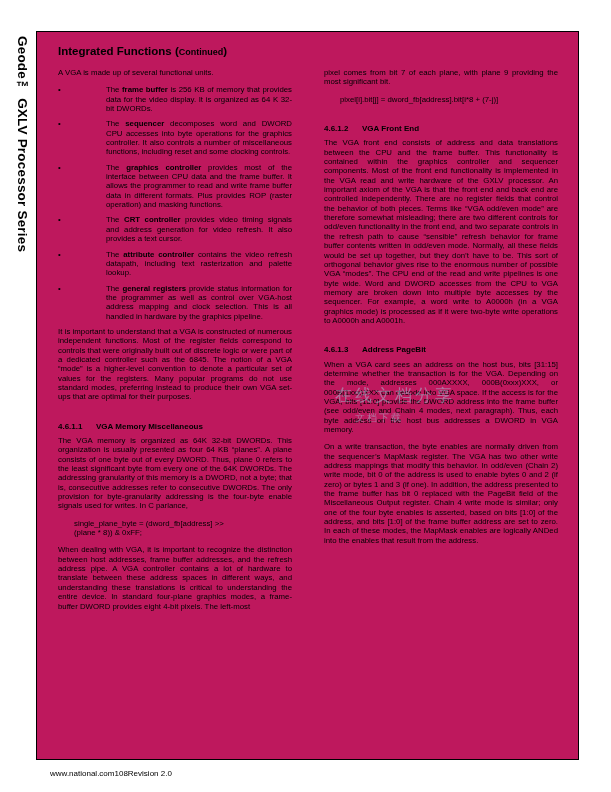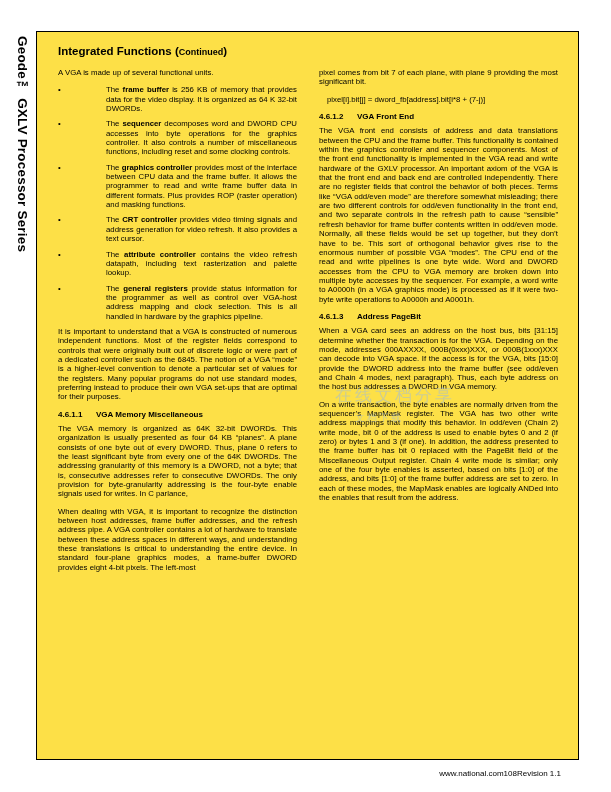--- a/index.html
+++ b/index.html
@@ -4,42 +4,42 @@
 <style>
   html,body{margin:0;padding:0;}
   body{
     width:611px;height:792px;position:relative;background:#ffffff;
     font-family:"Liberation Sans", sans-serif;color:#000;
     -webkit-font-smoothing:antialiased;
   }
   .page{position:absolute;inset:0;overflow:hidden;}
   .frame{
     position:absolute;left:36px;top:31px;width:543px;height:729px;
-    border:1.5px solid #000;background:#fde047;box-sizing:border-box;
+    border:1.5px solid #000;background:#be185d;box-sizing:border-box;
   }
   .frame-inner{padding:13px 20px 0 21px;}
   .side-title{
     position:absolute;left:15px;top:36px;
     writing-mode:vertical-rl;text-orientation:mixed;
     font-weight:bold;font-size:13.5px;letter-spacing:0.2px;white-space:nowrap;
   }
   .doc-title{font-size:11.5px;font-weight:bold;margin:0 0 11px 0;}
   .doc-title .cont{font-size:9px;}
-  .columns{display:flex;gap:22px;}
+  .columns{display:flex;gap:32px;}
   .col{width:241px;font-size:7.8px;line-height:9.35px;text-align:justify;}
   .col p{margin:0 0 8px 0;}
   .bullet{display:flex;margin:0 0 6px 0;}
   .dot{width:11px;flex:0 0 11px;}
   .bullet-text{flex:1;text-align:justify;margin-left:37px;}
-  .sec-heading{font-weight:bold;font-size:8px;margin:8px 0 5px 0;}
+  .sec-heading{font-weight:bold;font-size:8px;margin:20px 0 5px 0;}
   .sec-num{display:inline-block;width:38px;}
-  .code{margin:8px 8px;white-space:pre;}
+  .code{margin:8px 16px;white-space:pre;}
   .footer{
     position:absolute;left:50px;right:50px;top:769px;
-    display:flex;justify-content:flex-end;font-size:8px;
+    display:flex;justify-content:flex-start;font-size:8px;
   }
   .watermark{
     position:absolute;left:335px;top:384px;color:#a4bdd2;opacity:0.55;
     pointer-events:none;font-family:"Liberation Sans", sans-serif;
   }
   .wm1{font-size:17px;letter-spacing:3px;}
   .wm2{font-size:10px;letter-spacing:2px;margin:4px 0 0 20px;}
 </style>
 </head>
 <body>
@@ -74,20 +74,21 @@
               <span class="dot">•</span>
               <span class="bullet-text">The <b>attribute controller</b> contains the video refresh datapath, including text rasterization and palette lookup.</span>
             </div>
             <div class="bullet">
               <span class="dot">•</span>
               <span class="bullet-text">The <b>general registers</b> provide status information for the programmer as well as control over VGA-host address mapping and clock selection. This is all handled in hardware by the graphics pipeline.</span>
             </div>
             <p>It is important to understand that a VGA is constructed of numerous independent functions. Most of the register fields correspond to controls that were originally built out of discrete logic or were part of a dedicated controller such as the 6845. The notion of a VGA “mode” is a higher-level convention to denote a particular set of values for the registers. Many popular programs do not use standard modes, preferring instead to produce their own VGA set-ups that are optimal for their purposes.</p>
             <div class="sec-heading"><span class="sec-num">4.6.1.1</span><span>VGA Memory Miscellaneous</span></div>
             <p>The VGA memory is organized as 64K 32-bit DWORDs. This organization is usually presented as four 64 KB “planes”. A plane consists of one byte out of every DWORD. Thus, plane 0 refers to the least significant byte from every one of the 64K DWORDs. The addressing granularity of this memory is a DWORD, not a byte; that is, consecutive addresses refer to consecutive DWORDs. The only provision for byte-granularity addressing is the four-byte enable signals used for writes. In C parlance,</p>
+            <div class="code"><div>single_plane_byte = (dword_fb[address] &gt;&gt;</div><div>(plane * 8)) &amp; 0xFF;</div></div>
             <p>When dealing with VGA, it is important to recognize the distinction between host addresses, frame buffer addresses, and the refresh address pipe. A VGA controller contains a lot of hardware to translate between these address spaces in different ways, and understanding these translations is critical to understanding the entire device. In standard four-plane graphics modes, a frame-buffer DWORD provides eight 4-bit pixels. The left-most</p>
           </div>
         <div class="col" id="col-right">
             <p>pixel comes from bit 7 of each plane, with plane 9 providing the most significant bit.</p>
             <div class="code"><div>pixel[i].bit[j] = dword_fb[address].bit[i*8 + (7-j)]</div></div>
             <div class="sec-heading"><span class="sec-num">4.6.1.2</span><span>VGA Front End</span></div>
             <p>The VGA front end consists of address and data translations between the CPU and the frame buffer. This functionality is contained within the graphics controller and sequencer components. Most of the front end functionality is implemented in the VGA read and write hardware of the GXLV processor. An important axiom of the VGA is that the front end and back end are controlled independently. There are no register fields that control the behavior of both pieces. Terms like “VGA odd/even mode” are therefore somewhat misleading; there are two different controls for odd/even functionality in the front end, and two separate controls in the refresh path to cause “sensible” refresh behavior for frame buffer contents written in odd/even mode. Normally, all these fields would be set up together, but they don’t have to be. This sort of orthogonal behavior gives rise to the enormous number of possible VGA “modes”. The CPU end of the read and write pipelines is one byte wide. Word and DWORD accesses from the CPU to VGA memory are broken down into multiple byte accesses by the sequencer. For example, a word write to A0000h (in a VGA graphics mode) is processed as if it were two-byte write operations to A0000h and A0001h.</p>
             <div class="sec-heading"><span class="sec-num">4.6.1.3</span><span>Address PageBit</span></div>
             <p>When a VGA card sees an address on the host bus, bits [31:15] determine whether the transaction is for the VGA. Depending on the mode, addresses 000AXXXX, 000B(0xxx)XXX, or 000B(1xxx)XXX can decode into VGA space. If the access is for the VGA, bits [15:0] provide the DWORD address into the frame buffer (see odd/even and Chain 4 modes, next paragraph). Thus, each byte address on the host bus addresses a DWORD in VGA memory.</p>
             <p>On a write transaction, the byte enables are normally driven from the sequencer’s MapMask register. The VGA has two other write address mappings that modify this behavior. In odd/even (Chain 2) write mode, bit 0 of the address is used to enable bytes 0 and 2 (if zero) or bytes 1 and 3 (if one). In addition, the address presented to the frame buffer has bit 0 replaced with the PageBit field of the Miscellaneous Output register. Chain 4 write mode is similar; only one of the four byte enables is asserted, based on bits [1:0] of the address, and bits [1:0] of the frame buffer address are set to zero. In each of these modes, the MapMask enables are logically ANDed into the enables that result from the address.</p>
@@ -97,16 +98,16 @@
   </div>
 
   <div class="watermark">
     <div class="wm1">在线文档分享</div>
     <div class="wm2">文档下载</div>
   </div>
 
   <div class="footer">
     <span>www.national.com</span>
     <span>108</span>
-    <span>Revision 1.1</span>
+    <span>Revision 2.0</span>
   </div>
 
 </div>
 
 </body></html>

